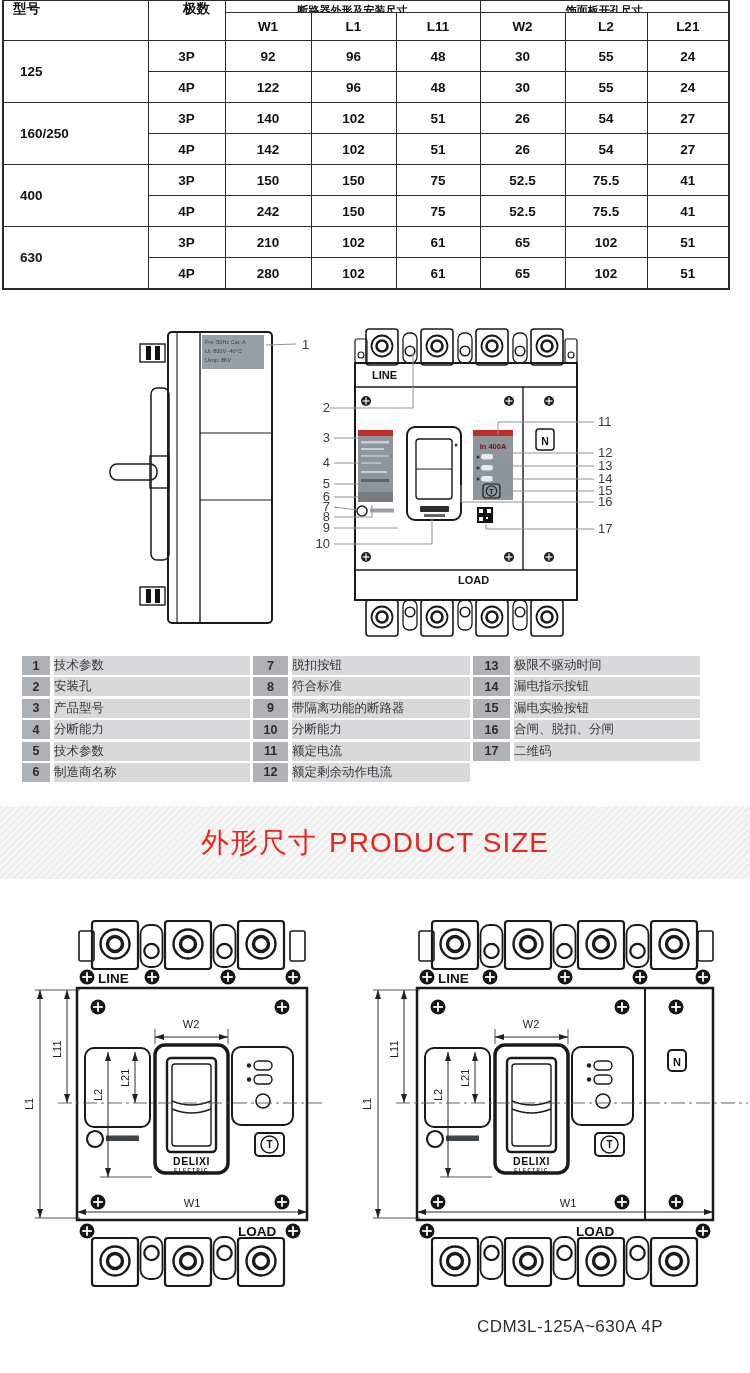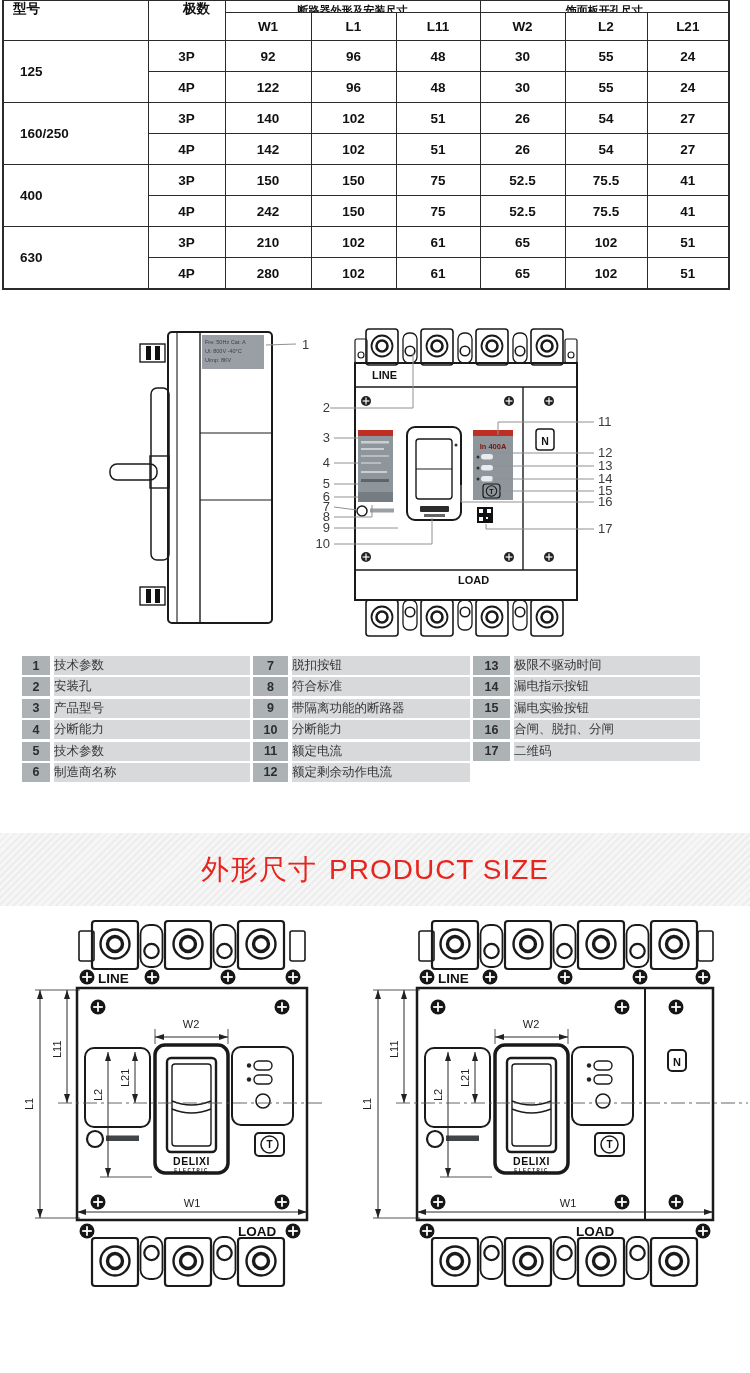--- a/index.html
+++ b/index.html
@@ -35,21 +35,21 @@
   .legend-col{position:absolute;top:656px;}
   .legend-row{display:flex;height:19px;margin-bottom:2.4px;}
   .legend-num{background:#adb2b5;color:#2b2d2f;font-weight:700;font-size:12.5px;
         display:flex;align-items:center;justify-content:center;margin-right:4px;}
   .legend-label{background:#d7d9db;color:#36383a;font-size:12.5px;flex:1;
         display:flex;align-items:center;padding-left:0;}
   .col-0{left:22px;width:228px;} .col-0 .legend-num{width:28px;}
   .col-1{left:253px;width:217px;} .col-1 .legend-num{width:35px;}
   .col-2{left:473px;width:227px;} .col-2 .legend-num{width:37px;}
   
-  .title-band{position:absolute;left:0;top:833px;width:750px;height:73px;
+  .title-band{position:absolute;left:0;top:806px;width:750px;height:73px;
         background:repeating-linear-gradient(135deg,#ededed 0 2px,#f6f6f6 2px 5px);
         display:flex;align-items:center;justify-content:center;}
   .title-band .t-zh{color:#e8241c;font-size:28px;letter-spacing:1px;}
   .title-band .t-en{color:#e8241c;font-size:28px;margin-left:12px;letter-spacing:1px;}
   
   .caption{position:absolute;top:1317px;font-size:17px;color:#2f2f2f;text-align:center;letter-spacing:0.5px;}
   .cap-3p{left:40px;width:320px;}
   .cap-4p{left:410px;width:320px;}
 </style>
 </head>
@@ -618,14 +618,15 @@
         </g>
       <g transform="translate(564.5,353) scale(1,-1)">
           <use href="#b-smallterm"></use>
         </g>
       <g transform="translate(637.5,353) scale(1,-1)">
           <use href="#b-smallterm"></use>
         </g>
     </g>
   </svg>
 
+  <div class="caption cap-4p">CDM3L-125A~630A 4P</div>
 
 </div>
 
 </body></html>

